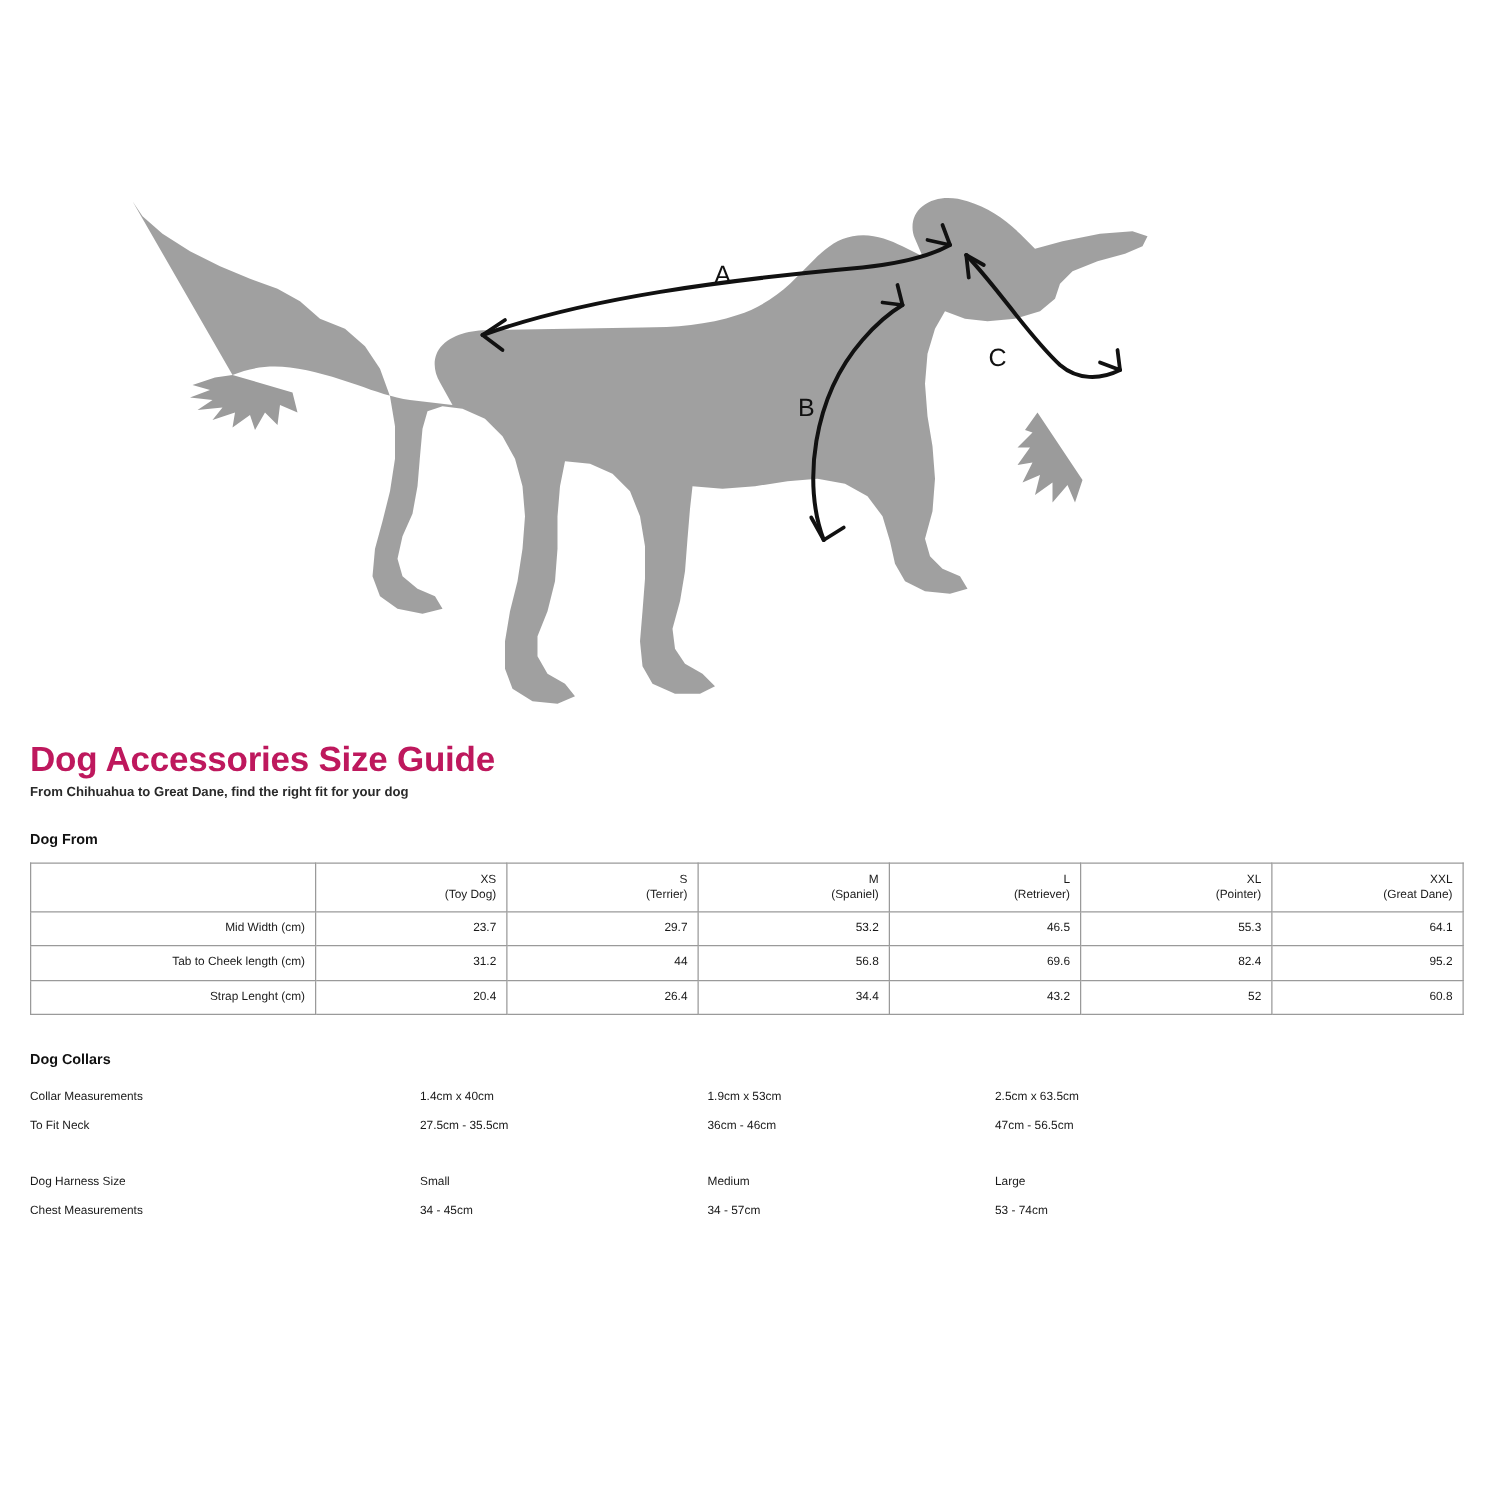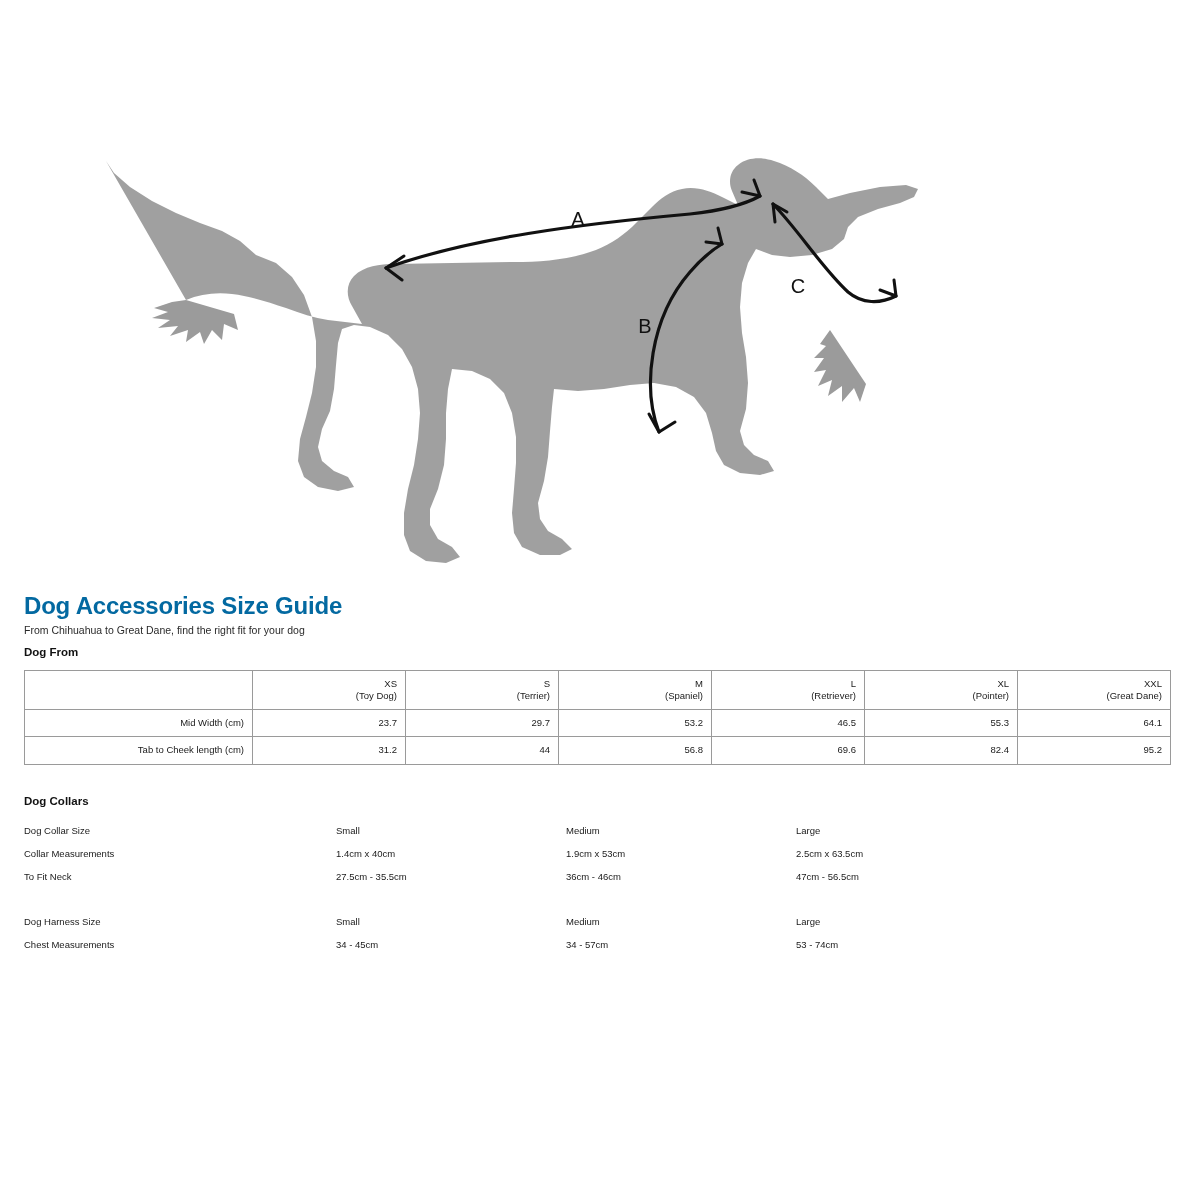--- a/index.html
+++ b/index.html
@@ -36,31 +36,31 @@
   }
 
   
   .content {
     position: absolute;
     left: 24px;
     top: 592px;
     width: 1152px;
   }
   .guide-title {
-    font-size: 24px;
+    font-size: 28px;
     font-weight: bold;
     letter-spacing: -0.2px;
     margin: 0 0 4px 0;
-    color: #0369a1;
+    color: #be185d;
   }
   .guide-sub {
     font-size: 10.5px;
-    font-weight: 400;
+    font-weight: 700;
     color: #2a2a2a;
-    margin: 0 0 10px 0;
+    margin: 0 0 26px 0;
   }
   .section-head {
     font-size: 11.5px;
     font-weight: bold;
     color: #111;
     margin: 0 0 12px 0;
   }
 
   table.coats {
     border-collapse: collapse;
@@ -342,42 +342,45 @@
         </tr>
         <tr>
           <td>Tab to Cheek length (cm)</td>
           <td>31.2</td>
           <td>44</td>
           <td>56.8</td>
           <td>69.6</td>
           <td>82.4</td>
           <td>95.2</td>
         </tr>
+        <tr>
+          <td>Strap Lenght (cm)</td>
+          <td>20.4</td>
+          <td>26.4</td>
+          <td>34.4</td>
+          <td>43.2</td>
+          <td>52</td>
+          <td>60.8</td>
+        </tr>
       </tbody>
     </table>
 
     <div class="gap-1"></div>
 
     <h2 class="section-head">Dog Collars</h2>
 
     <table class="plain-table">
       <colgroup>
           <col class="p0">
           <col class="p1">
           <col class="p2">
           <col class="p3">
         </colgroup>
       <tbody>
         <tr>
-          <td>Dog Collar Size</td>
-          <td>Small</td>
-          <td>Medium</td>
-          <td>Large</td>
-        </tr>
-        <tr>
           <td>Collar Measurements</td>
           <td>1.4cm x 40cm</td>
           <td>1.9cm x 53cm</td>
           <td>2.5cm x 63.5cm</td>
         </tr>
         <tr>
           <td>To Fit Neck</td>
           <td>27.5cm - 35.5cm</td>
           <td>36cm - 46cm</td>
           <td>47cm - 56.5cm</td>

